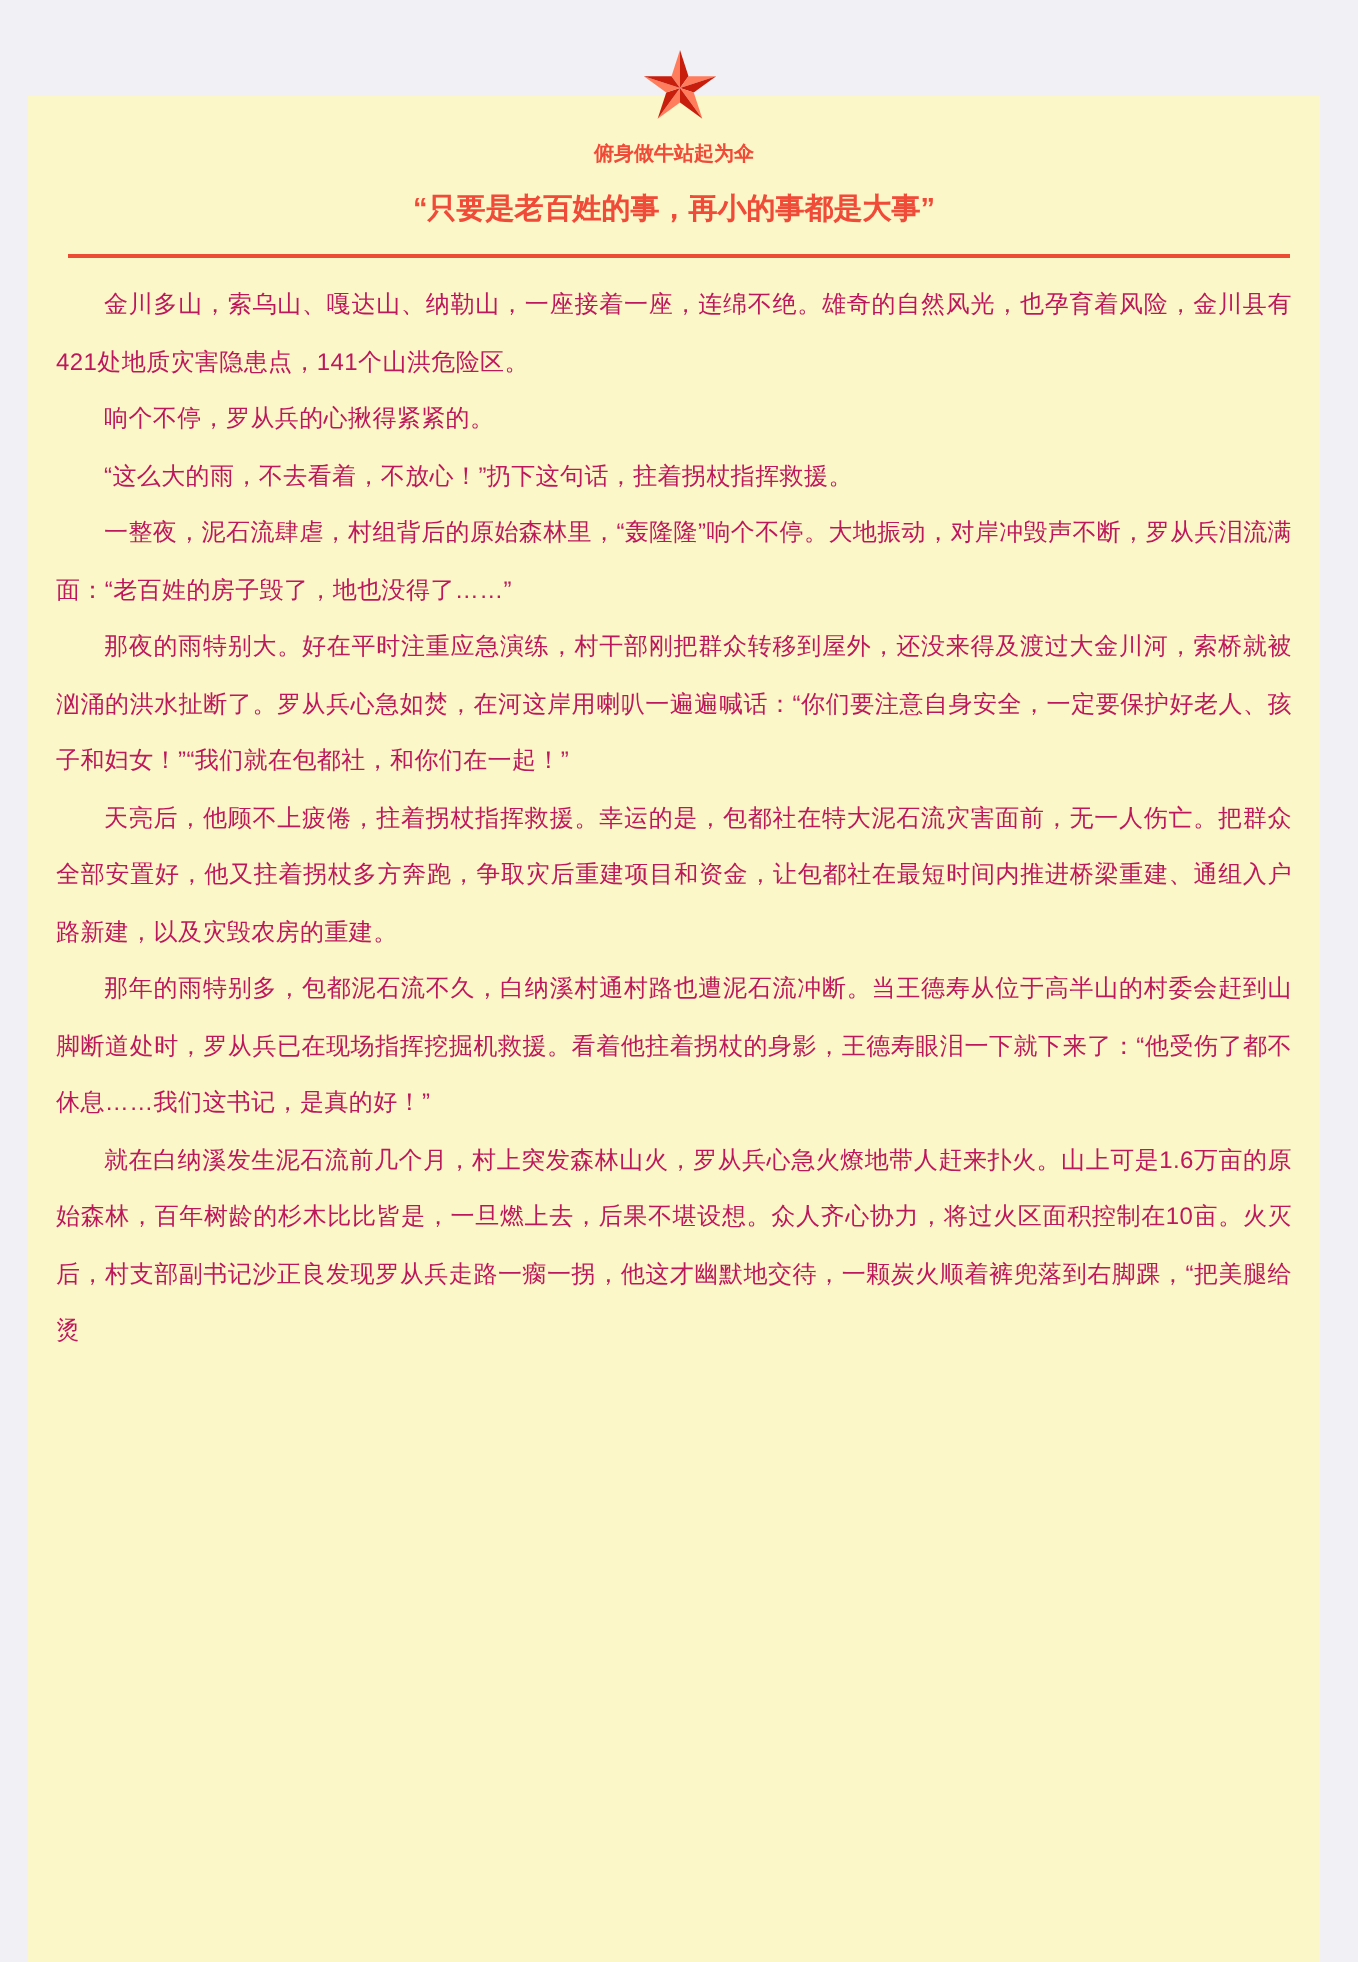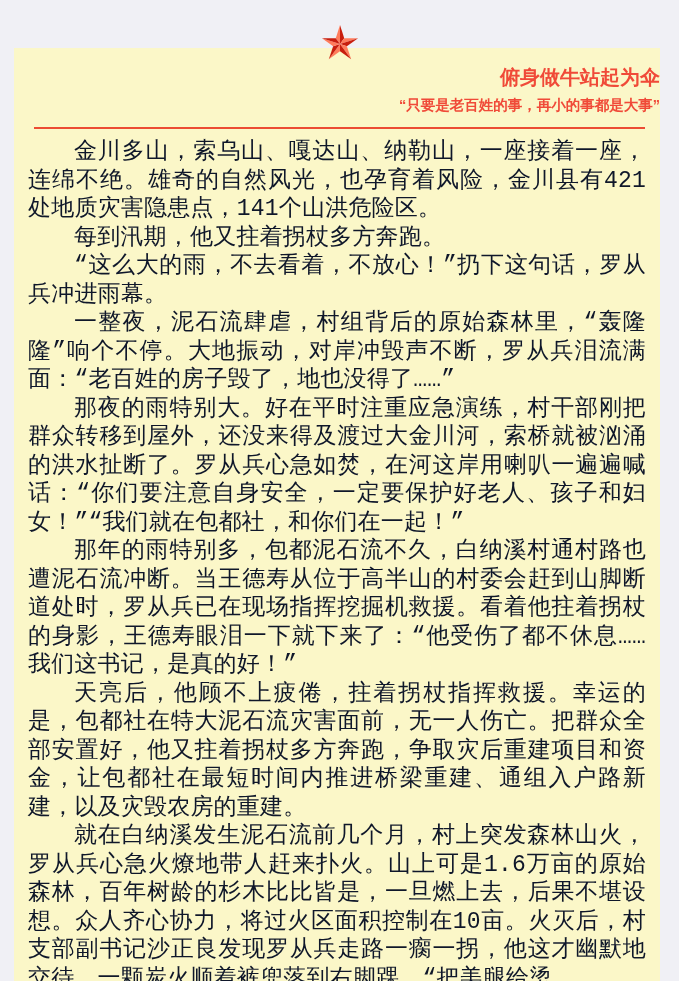--- a/index.html
+++ b/index.html
@@ -28,52 +28,52 @@
     position: absolute;
     left: 321px;
     top: 25px;
     width: 38px;
     height: 38px;
     z-index: 2;
   }
   .title {
     margin: 0;
     padding-top: 21px;
-    text-align: right;
-    font-size: 20px;
+    text-align: center;
+    font-size: 10px;
     line-height: 17px;
     font-weight: bold;
     color: #f04a38;
     font-family: "Liberation Sans", sans-serif;
   }
   .subtitle {
     margin: 11px 0 0 0;
-    text-align: right;
+    text-align: center;
     font-size: 14.5px;
     line-height: 17px;
     font-weight: bold;
     color: #f04a38;
     font-family: "Liberation Sans", sans-serif;
   }
   .divider {
     margin: 13px 15px 0 20px;
     height: 0;
     border-top: 2px solid #ec4c33;
   }
   .article {
     padding: 9px 14px 0 14px;
   }
   .article p {
     margin: 0;
-    font-size: 23px;
+    font-size: 12px;
     line-height: 28.5px;
-    color: #0f172a;
+    color: #be185d;
     text-align: justify;
     text-indent: 2em;
-    font-family: Liberation Mono, monospace;
+    font-family: Liberation Sans, sans-serif;
     letter-spacing: 0.2px;
   }
 </style>
 </head>
 <body>
 
 <div class="star-wrap">
   <svg width="38" height="38" viewBox="0 0 40 40" xmlns="http://www.w3.org/2000/svg">
 
     <g stroke="none">
@@ -90,21 +90,21 @@
     </g>
   </svg>
 </div>
 
 <div class="card">
   <h1 class="title">俯身做牛站起为伞</h1>
   <h2 class="subtitle">“只要是老百姓的事，再小的事都是大事”</h2>
   <div class="divider"></div>
   <div class="article">
     <p>金川多山，索乌山、嘎达山、纳勒山，一座接着一座，连绵不绝。雄奇的自然风光，也孕育着风险，金川县有421处地质灾害隐患点，141个山洪危险区。</p>
-    <p>每到汛期，他又拄着拐杖多方奔跑。</p>
-    <p>“这么大的雨，不去看着，不放心！”扔下这句话，罗从兵冲进雨幕。</p>
+    <p>响个不停，罗从兵的心揪得紧紧的。</p>
+    <p>“这么大的雨，不去看着，不放心！”扔下这句话，拄着拐杖指挥救援。</p>
     <p>一整夜，泥石流肆虐，村组背后的原始森林里，“轰隆隆”响个不停。大地振动，对岸冲毁声不断，罗从兵泪流满面：“老百姓的房子毁了，地也没得了……”</p>
     <p>那夜的雨特别大。好在平时注重应急演练，村干部刚把群众转移到屋外，还没来得及渡过大金川河，索桥就被汹涌的洪水扯断了。罗从兵心急如焚，在河这岸用喇叭一遍遍喊话：“你们要注意自身安全，一定要保护好老人、孩子和妇女！”“我们就在包都社，和你们在一起！”</p>
+    <p>天亮后，他顾不上疲倦，拄着拐杖指挥救援。幸运的是，包都社在特大泥石流灾害面前，无一人伤亡。把群众全部安置好，他又拄着拐杖多方奔跑，争取灾后重建项目和资金，让包都社在最短时间内推进桥梁重建、通组入户路新建，以及灾毁农房的重建。</p>
     <p>那年的雨特别多，包都泥石流不久，白纳溪村通村路也遭泥石流冲断。当王德寿从位于高半山的村委会赶到山脚断道处时，罗从兵已在现场指挥挖掘机救援。看着他拄着拐杖的身影，王德寿眼泪一下就下来了：“他受伤了都不休息……我们这书记，是真的好！”</p>
-    <p>天亮后，他顾不上疲倦，拄着拐杖指挥救援。幸运的是，包都社在特大泥石流灾害面前，无一人伤亡。把群众全部安置好，他又拄着拐杖多方奔跑，争取灾后重建项目和资金，让包都社在最短时间内推进桥梁重建、通组入户路新建，以及灾毁农房的重建。</p>
     <p>就在白纳溪发生泥石流前几个月，村上突发森林山火，罗从兵心急火燎地带人赶来扑火。山上可是1.6万亩的原始森林，百年树龄的杉木比比皆是，一旦燃上去，后果不堪设想。众人齐心协力，将过火区面积控制在10亩。火灭后，村支部副书记沙正良发现罗从兵走路一瘸一拐，他这才幽默地交待，一颗炭火顺着裤兜落到右脚踝，“把美腿给烫</p>
   </div>
 </div>
 
 </body></html>

